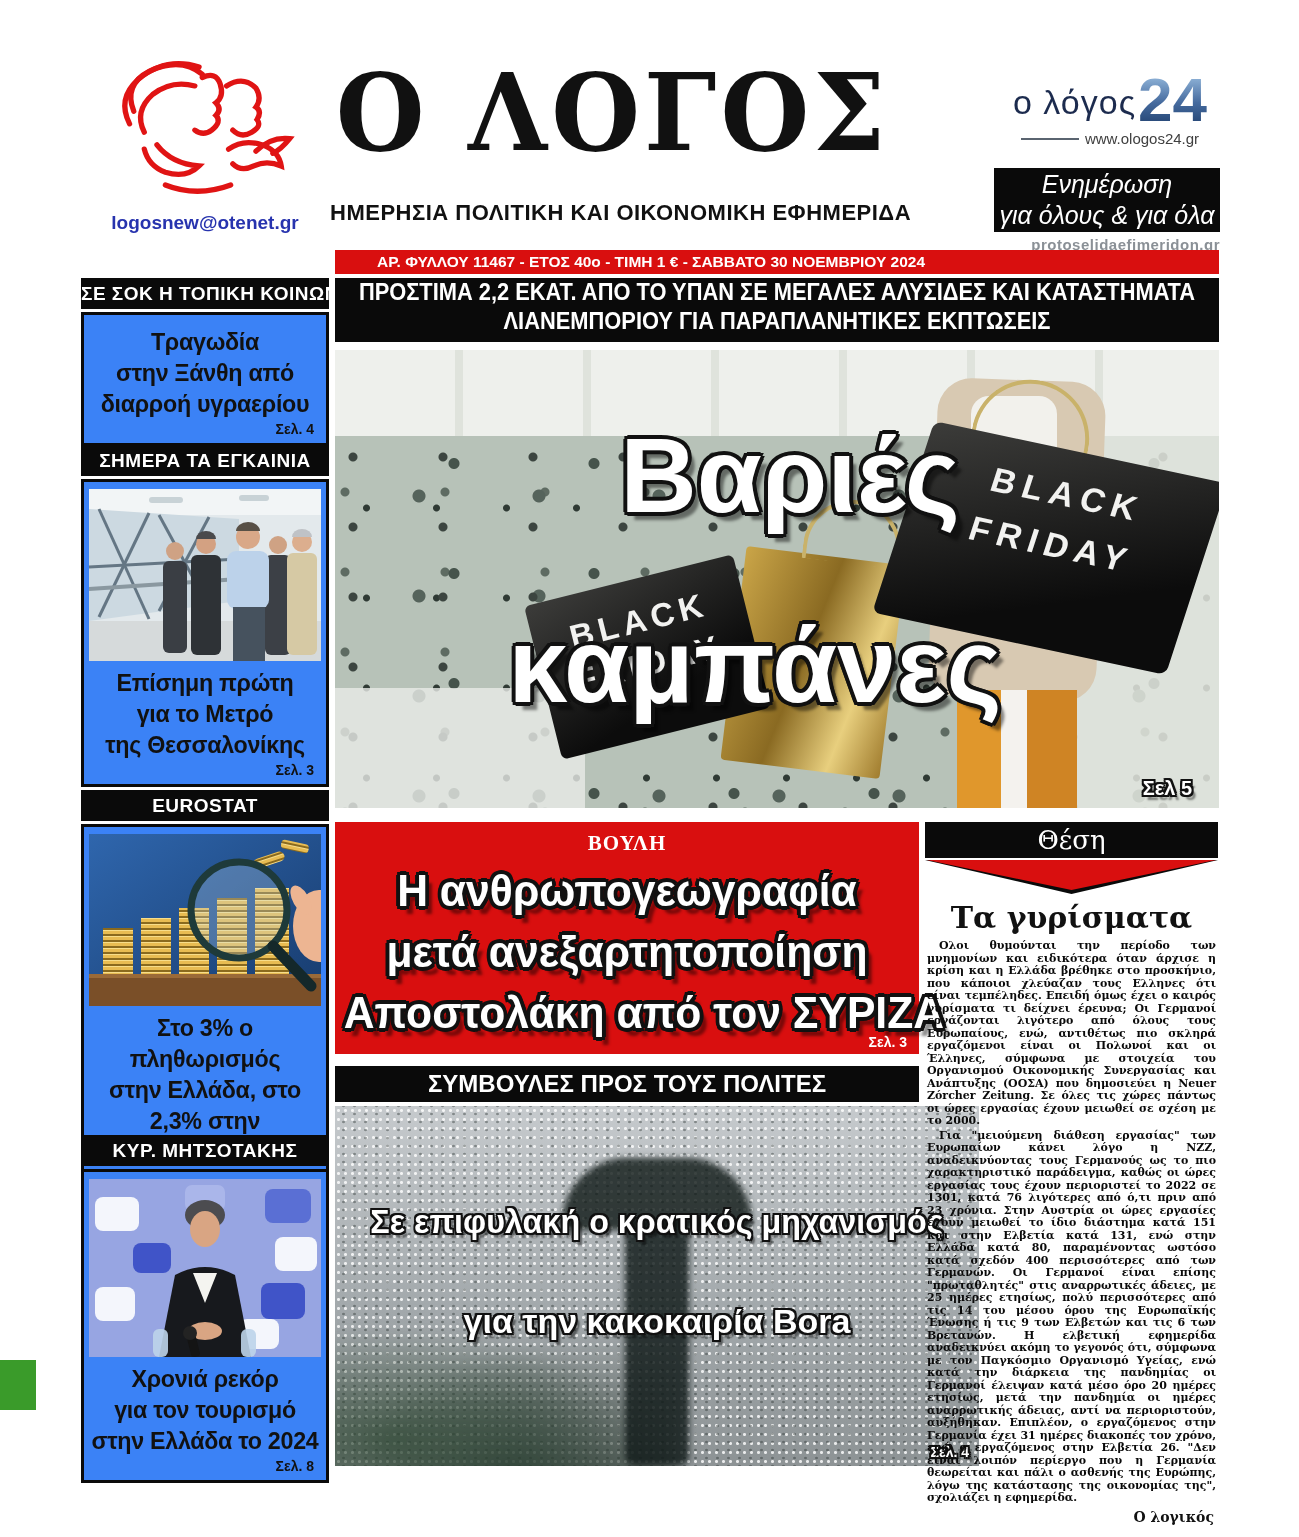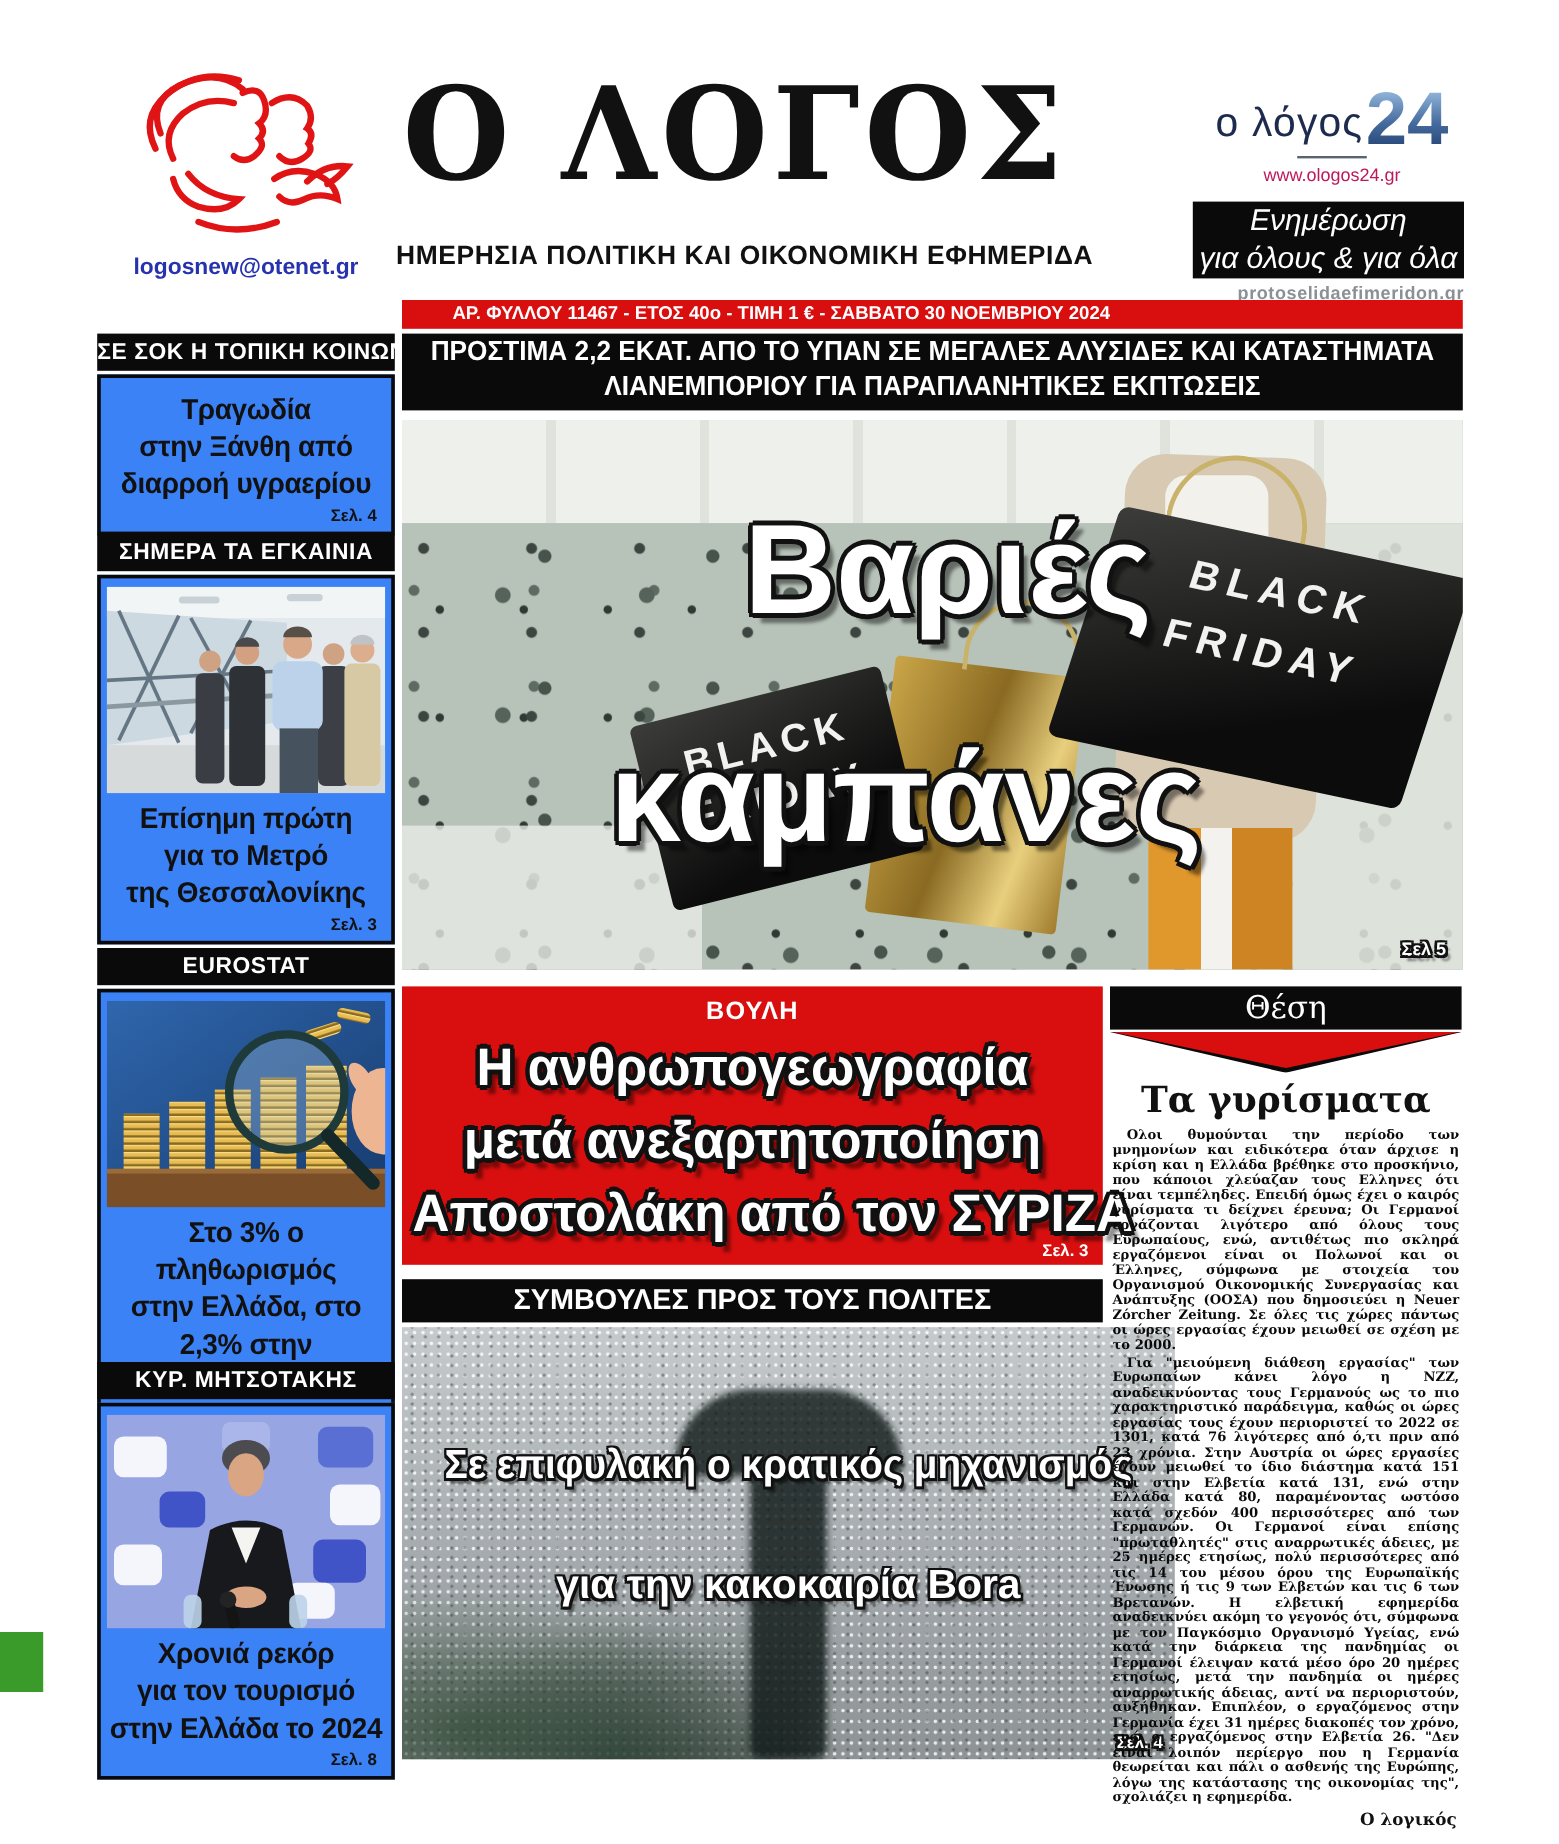--- a/index.html
+++ b/index.html
@@ -15,21 +15,21 @@
            letter-spacing:4px;transform:scaleY(1.05);transform-origin:top center;white-space:nowrap;}
   .subtitle{position:absolute;left:330px;top:200px;width:565px;text-align:center;
             font-size:22px;font-weight:bold;letter-spacing:.5px;white-space:nowrap;}
   .o24{position:absolute;left:1000px;top:72px;width:220px;}
   .o24-row{display:flex;align-items:flex-start;justify-content:center;}
   .o24-name{font-size:34px;color:#1c2b4e;font-weight:500;letter-spacing:1px;line-height:60px;}
   .o24-num{font-size:62px;font-weight:bold;color:#4a6fa5;line-height:56px;margin-left:2px;
            background:linear-gradient(180deg,#9cc0e2 0%,#456a9e 55%,#20406e 100%);
            -webkit-background-clip:text;background-clip:text;-webkit-text-fill-color:transparent;}
   .o24-url{display:flex;align-items:center;justify-content:center;gap:6px;margin-top:-2px;
-           font-size:15px;color:#be185d;flex-direction:column;}
+           font-size:15px;color:#404040;}
   .o24-dash{width:58px;height:0;border-top:2px solid #5a6470;}
   .tagline{position:absolute;left:994px;top:168px;width:226px;height:64px;background:#0a0a0a;
            color:#fff;text-align:center;font-style:italic;font-size:25px;line-height:31px;
            display:flex;flex-direction:column;justify-content:center;}
   .watermark{position:absolute;left:994px;top:236px;width:226px;text-align:right;
              font-size:15px;font-weight:bold;color:#8a9096;letter-spacing:.5px;}
   .issuebar{position:absolute;left:335px;top:250px;width:884px;height:24px;background:#d90f0f;
             color:#fff;font-size:15.5px;font-weight:bold;line-height:24px;padding-left:42px;
             box-sizing:border-box;white-space:nowrap;}
 
@@ -87,25 +87,25 @@
                  3px 3px #111,-3px 3px #111,3px -3px #111,-3px -3px #111,
                  7px 8px 3px rgba(0,0,0,.45);}
   .ol-sm{color:#fff;font-weight:bold;
      text-shadow:2px 0 #111,-2px 0 #111,0 2px #111,0 -2px #111,
                  2px 2px #111,-2px 2px #111,2px -2px #111,-2px -2px #111,
                  4px 5px 2px rgba(0,0,0,.45);}
   .mp-word1{position:absolute;left:125px;top:72px;width:660px;text-align:center;
             font-size:106px;line-height:1;}
   .mp-word2{position:absolute;left:90px;top:262px;width:660px;text-align:center;
             font-size:106px;line-height:1;}
-  .mp-page{position:absolute;right:14px;bottom:8px;font-size:15px;}
+  .mp-page{position:absolute;right:27px;bottom:8px;font-size:20px;}
 
   
   .redbox{position:absolute;left:335px;top:822px;width:584px;height:232px;background:#d90f0f;}
-  .redbox-kicker{text-align:center;color:#fff;font-weight:bold;font-size:21px;padding-top:9px;letter-spacing:1px;}
+  .redbox-kicker{text-align:center;color:#fff;font-weight:bold;font-size:21px;padding-top:9px;letter-spacing:1px;font-family:Liberation Serif, serif;}
   .redbox-head{margin-top:4px;text-align:center;font-size:44px;line-height:61px;
                transform:scaleX(.97);transform-origin:center;}
   .redbox-head span{display:block;white-space:nowrap;}
   .redbox-page{position:absolute;right:12px;bottom:4px;color:#fff;font-weight:bold;font-size:14px;}
 
   .strip2{position:absolute;left:335px;top:1066px;width:584px;height:36px;background:#0a0a0a;
           color:#fff;text-align:center;font-weight:bold;font-size:24px;line-height:36px;}
 
   
   .rainphoto{position:absolute;left:335px;top:1106px;width:644px;height:360px;overflow:hidden;

